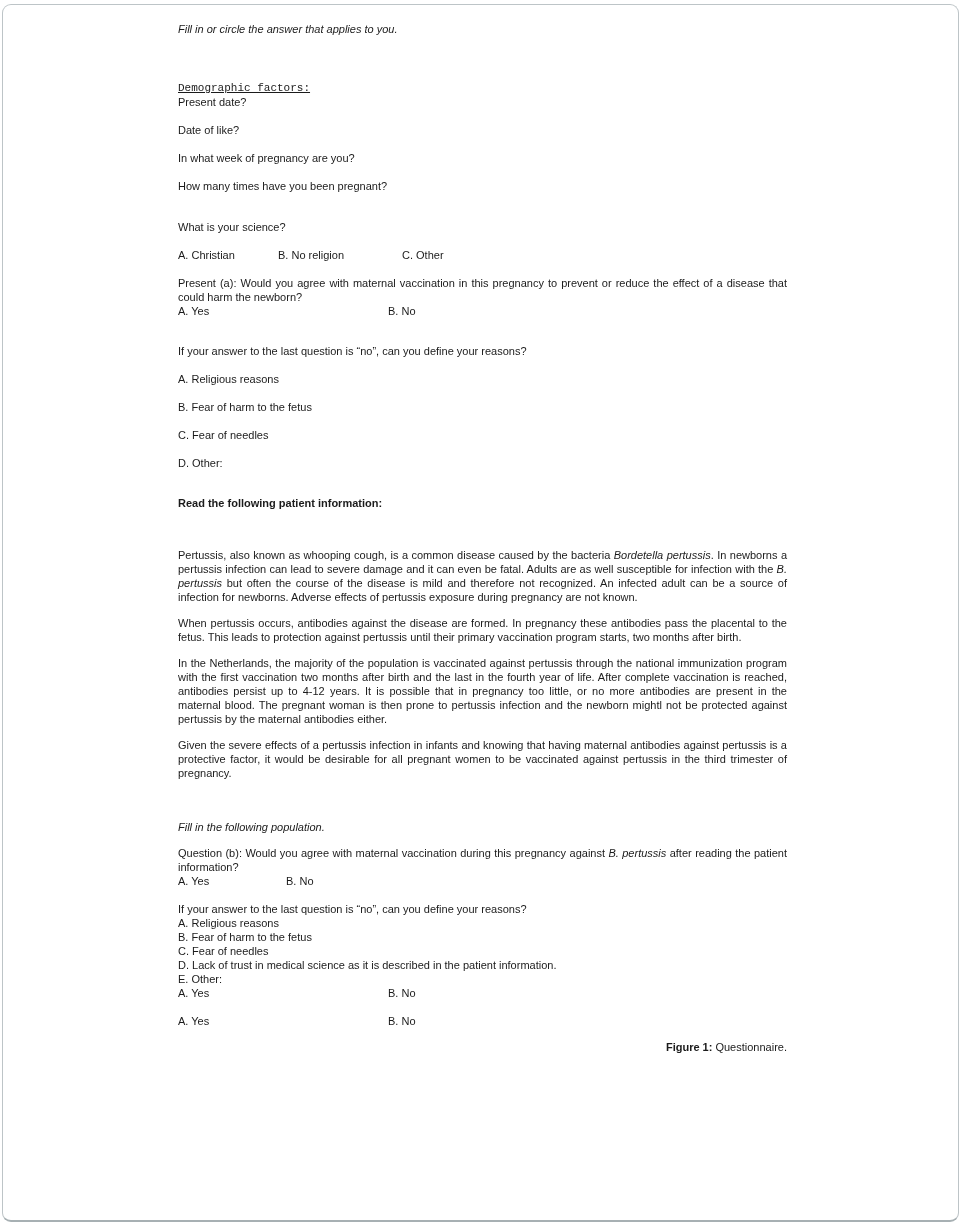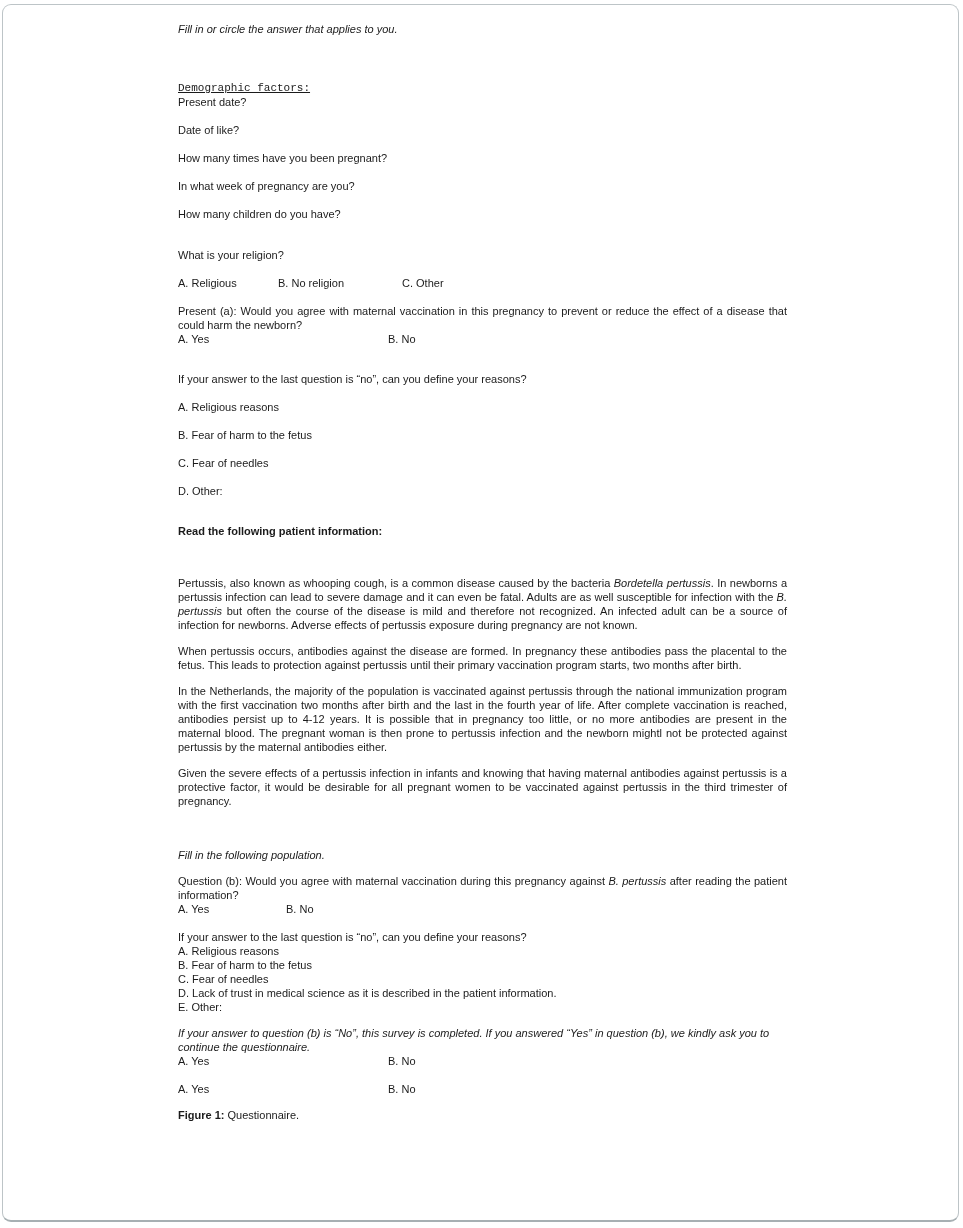--- a/index.html
+++ b/index.html
@@ -34,21 +34,21 @@
     width: 609px;
     padding-top: 17px;
     font-size: 11px;
     line-height: 14px;
   }
   p { margin: 0; padding: 0; }
   .italic { font-style: italic; }
   .bold { font-weight: bold; }
   .underline { text-decoration: underline; font-family: Liberation Mono, monospace; }
   .justify { text-align: justify; }
-  .caption { text-align: left; }
+  .caption { text-align: right; }
 
   
   .mt0  { margin-top: 0; }
   .mt12 { margin-top: 12px; }
   .mt14 { margin-top: 14px; }
   .mt20 { margin-top: 20px; }
   .mt26 { margin-top: 26px; }
   .mt27 { margin-top: 27px; }
   .mt38 { margin-top: 38px; }
   .mt40 { margin-top: 40px; }
@@ -65,27 +65,26 @@
 
 <div class="page">
   <div class="figure-frame">
     <div class="content">
 
       <p class="italic">Fill in or circle the answer that applies to you.</p>
 
       <p class="underline mt45">Demographic factors:</p>
       <p class="mt0">Present date?</p>
       <p class="mt14">Date of like?</p>
+      <p class="mt14">In what week of pregnancy are you?</p>
       <p class="mt14">How many times have you been pregnant?</p>
-      <p class="mt14">In what week of pregnancy are you?</p>
-      <p class="mt14">How many children do you have?</p>
 
-      <p class="mt27">What is your religion?</p>
+      <p class="mt27">What is your science?</p>
       <p class="mt14">
-        <span class="col-rel-a">A. Religious</span><span class="col-rel-b">B. No religion</span><span>C. Other</span>
+        <span class="col-rel-a">A. Christian</span><span class="col-rel-b">B. No religion</span><span>C. Other</span>
       </p>
 
       <p class="justify mt14">Present (a): Would you agree with maternal vaccination in this pregnancy to prevent or reduce the effect of a disease that could harm the newborn?</p>
       <p class="mt0">
         <span class="yes-wide">A. Yes</span><span>B. No</span>
       </p>
 
       <p class="mt26">If your answer to the last question is “no”, can you define your reasons?</p>
       <p class="mt14">A. Religious reasons</p>
       <p class="mt14">B. Fear of harm to the fetus</p>
@@ -107,21 +106,20 @@
         <span class="yes-narrow">A. Yes</span><span>B. No</span>
       </p>
 
       <p class="mt14">If your answer to the last question is “no”, can you define your reasons?</p>
       <p class="mt0">A. Religious reasons</p>
       <p class="mt0">B. Fear of harm to the fetus</p>
       <p class="mt0">C. Fear of needles</p>
       <p class="mt0">D. Lack of trust in medical science as it is described in the patient information.</p>
       <p class="mt0">E. Other:</p>
 
-      <p class="italic mt12">If your answer to question (b) is “No”, this survey is completed. If you answered “Yes” in question (b), we kindly ask you to continue the questionnaire.</p>
 
       <p class="mt0">
         <span class="yes-wide">A. Yes</span><span>B. No</span>
       </p>
 
       <p class="mt14">
         <span class="yes-wide">A. Yes</span><span>B. No</span>
       </p>
 
       <p class="caption mt12">

